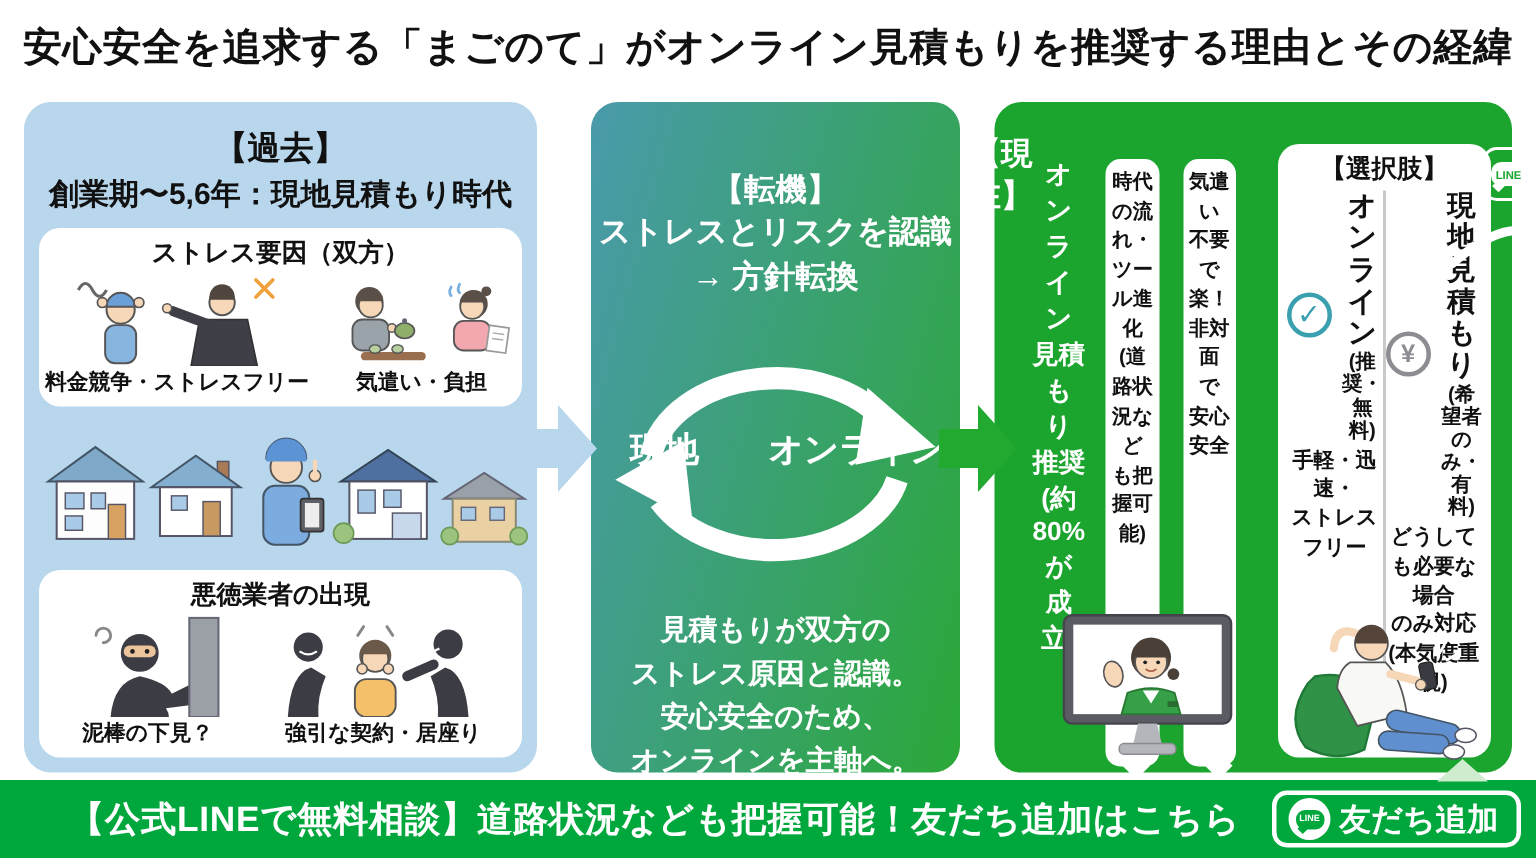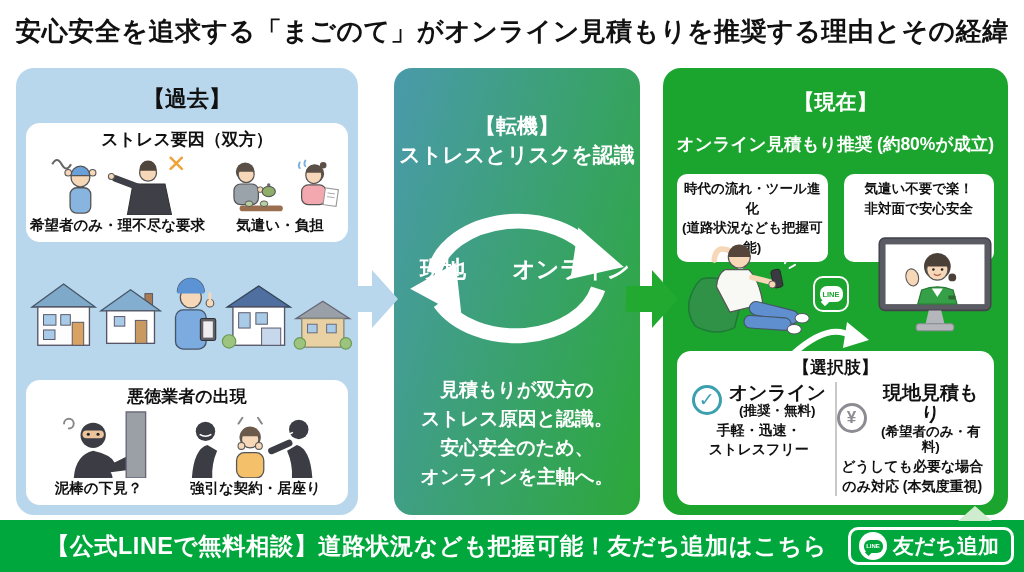--- a/index.html
+++ b/index.html
@@ -11,21 +11,21 @@
   .title{position:absolute;left:0;top:0;width:1024px;height:62px;display:flex;align-items:center;
          justify-content:center;font-size:26px;font-weight:bold;color:#111;letter-spacing:.5px;}
 
   
   .panel{position:absolute;top:68px;height:447px;border-radius:18px;box-sizing:border-box;}
   .panel.past{left:16px;width:342px;background:var(--past_bg);display:flex;flex-direction:column;
               align-items:center;padding:16px 10px 10px;}
   .panel.turning{left:394px;width:246px;background:linear-gradient(105deg,var(--turning_start),var(--turning_end));
                  color:#fff;text-align:center;padding-top:44px;}
   .panel.present{left:663px;width:345px;background:var(--present_bg);color:#fff;text-align:center;
-                 display:flex;flex-direction:column;padding-top:20px;justify-content:flex-end;}
+                 display:flex;flex-direction:row;padding-top:20px;justify-content:flex-end;}
 
   .flow-arrow{position:absolute;z-index:3;}
   #arrow1{left:346px;top:270px;}
   #arrow2{left:626px;top:270px;}
 
   
   .past-tag{font-size:22px;font-weight:bold;color:#111;}
   .past-sub{font-size:20px;font-weight:bold;color:#111;margin-top:2px;}
   .wbox{background:#fff;border-radius:14px;width:322px;margin-top:9px;padding:5px 4px 7px;box-sizing:border-box;}
   .wbox-title{text-align:center;font-weight:bold;font-size:17px;color:#111;}
@@ -97,20 +97,21 @@
 </style>
 </head>
 <body>
 
 <div class="canvas">
 
   <div class="title">安心安全を追求する「まごのて」がオンライン見積もりを推奨する理由とその経緯</div>
 
   <section class="panel past">
     <div class="past-tag">【過去】</div>
+    <div class="past-sub">創業期〜5,6年：現地見積もり時代</div>
 
     <div class="wbox">
       <div class="wbox-title">ストレス要因（双方）</div>
       <div class="scene-row">
         <div class="scene">
           <svg width="160" height="62" viewBox="0 0 160 66">
             <path d="M10 12 q5 -9 10 0 q5 9 10 0" stroke="#666" fill="none" stroke-width="2.2"></path>
             <circle cx="40" cy="26" r="10" fill="#f6d7b8" stroke="#555" stroke-width="1.4"></circle>
             <path d="M30 24 a10 10 0 0 1 20 0 z" fill="#6b9fd8" stroke="#555" stroke-width="1.4"></path>
             <circle cx="27" cy="21" r="3.5" fill="#f6d7b8" stroke="#555" stroke-width="1.2"></circle>
@@ -122,21 +123,21 @@
             <path d="M96 33 L130 33 L137 66 L90 66 Z" fill="#3f3f47" stroke="#333" stroke-width="1.2"></path>
             <line x1="101" y1="36" x2="77" y2="27" stroke="#3f3f47" stroke-width="7" stroke-linecap="round"></line>
             <circle cx="73" cy="25" r="3.2" fill="#f6d7b8" stroke="#555" stroke-width="1.1"></circle>
             <g stroke="#f0a13a" stroke-width="2.6" stroke-linecap="round">
               <line x1="136" y1="5" x2="142" y2="11"></line>
                 <line x1="148" y1="5" x2="142" y2="11"></line>
               <line x1="136" y1="17" x2="142" y2="11"></line>
                 <line x1="148" y1="17" x2="142" y2="11"></line>
             </g>
           </svg>
-          <div class="caption">希望者のみ・理不尽な要求</div>
+          <div class="caption">料金競争・ストレスフリー</div>
         </div>
         <div class="scene">
           <svg width="150" height="62" viewBox="0 0 150 66">
             <circle cx="38" cy="20" r="10" fill="#5a5048"></circle>
             <circle cx="39" cy="23" r="8.5" fill="#f6d7b8" stroke="#555" stroke-width="1.3"></circle>
             <path d="M30 20 a8.5 8.5 0 0 1 17 0 z" fill="#5a5048"></path>
             <rect x="26" y="33" width="26" height="22" rx="7" fill="#9aa2aa" stroke="#555" stroke-width="1.3"></rect>
             <circle cx="54" cy="39" r="3" fill="#f6d7b8" stroke="#555" stroke-width="1"></circle>
             <ellipse cx="63" cy="41" rx="7" ry="5.5" fill="#8fae6a" stroke="#555" stroke-width="1.2"></ellipse>
             <circle cx="63" cy="34" r="1.8" fill="#667"></circle>
@@ -234,20 +235,21 @@
     </div>
   </section>
 
   <svg id="arrow1" class="flow-arrow" width="52" height="58" viewBox="0 0 52 58">
     <polygon points="0,16 26,16 26,0 52,29 26,58 26,42 0,42" fill="#b9d7ec"></polygon>
   </svg>
 
   <section class="panel turning">
     <div class="turn-tag">【転機】</div>
     <div class="turn-line">ストレスとリスクを認識</div>
+    <div class="turn-line">→ 方針転換</div>
 
     <div class="cycle">
       <svg width="236" height="178" viewBox="0 0 236 180">
         <path d="M 34 94 A 86 62 0 0 1 196 76" stroke="#fff" stroke-width="15" fill="none"></path>
         <polygon points="180,48 226,88 172,100" fill="#fff"></polygon>
         <path d="M 200 110 A 86 62 0 0 1 40 124" stroke="#fff" stroke-width="15" fill="none"></path>
         <polygon points="56,84 10,110 62,138" fill="#fff"></polygon>
       </svg>
       <div class="cycle-label l">現地</div>
       <div class="cycle-label r">オンライン</div>

